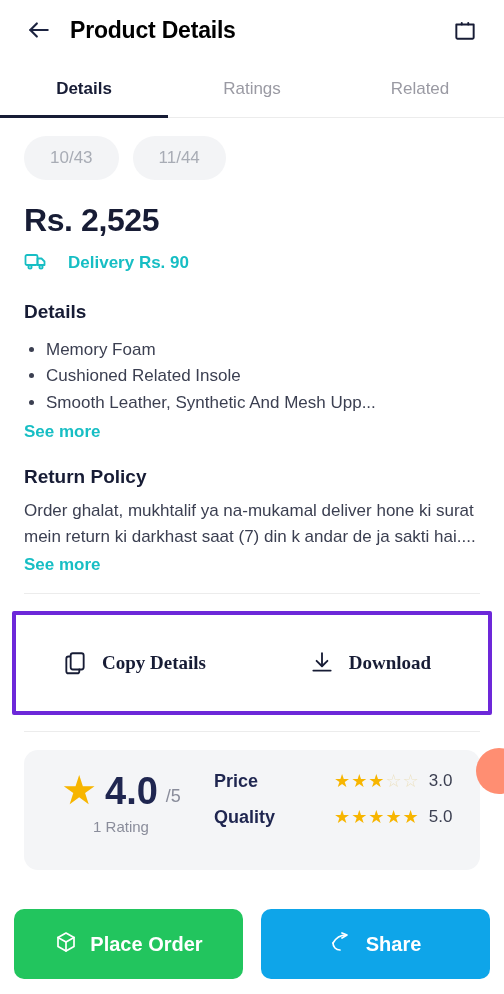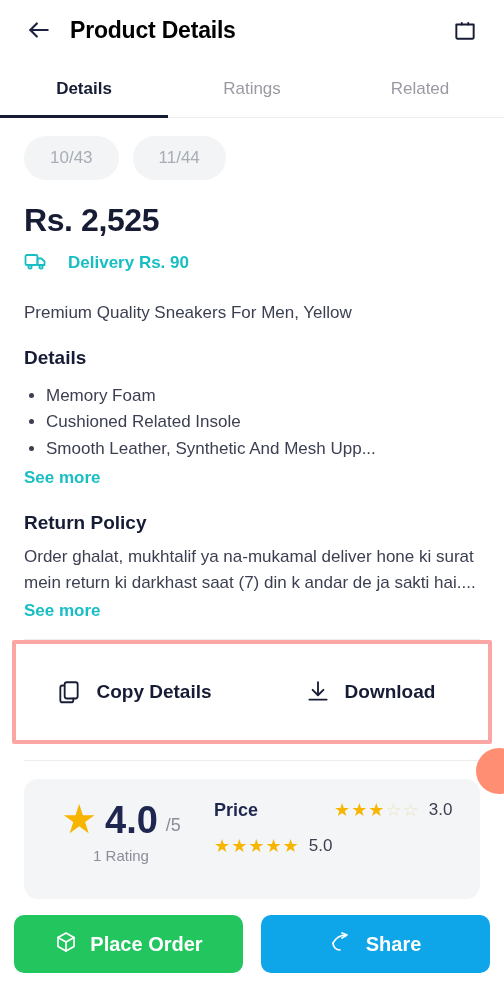--- a/index.html
+++ b/index.html
@@ -146,23 +146,24 @@
 
   .divider {
     height: 1px;
     background: #ececec;
     margin-top: 18px;
   }
 
   
   .action-wrap {
     position: relative;
-    margin: 0 -12px 0 -12px;
-    border: 4px solid #fca5a5;
+    margin: 17px -12px 0 -12px;
+    border: 4px solid #6d28d9;
     border-radius: 2px;
+    font-family: Liberation Serif, serif;
   }
   .action-row {
     display: flex;
     align-items: center;
     height: 96px;
     background: #ffffff;
   }
   .action-btn {
     flex: 1;
     display: flex; align-items: center; justify-content: center;
@@ -237,21 +238,21 @@
     flex: none;
     height: 86px;
     display: flex;
     align-items: center;
     gap: 18px;
     padding: 0 14px 14px 14px;
     background: #ffffff;
   }
   .bottom-btn {
     flex: 1;
-    height: 58px;
+    height: 70px;
     border-radius: 10px;
     display: flex; align-items: center; justify-content: center;
     gap: 12px;
     color: #ffffff;
     font-size: 20px;
     font-weight: bold;
   }
   .btn-order { background: #22c55e; }
   .btn-share { background: #0ea5e9; text-align: right; }
 </style>
@@ -298,21 +299,20 @@
         <svg width="24" height="24" viewBox="0 0 24 24" fill="none" stroke="#17bec4" stroke-width="1.8" stroke-linecap="round" stroke-linejoin="round">
           <rect x="1.5" y="6" width="12" height="10" rx="1.5"></rect>
           <path d="M13.5 9.5h4l3 3v3.5h-7z"></path>
           <circle cx="6" cy="18" r="1.6"></circle>
           <circle cx="17" cy="18" r="1.6"></circle>
         </svg>
       </span>
       <span class="delivery-text">Delivery Rs. 90</span>
     </div>
 
-    <div class="product-desc">Premium Quality Sneakers For Men, Yellow</div>
 
     <div class="section-title">Details</div>
     <ul class="bullets">
       <li>Memory Foam</li>
       <li>Cushioned Related Insole</li>
       <li>Smooth Leather, Synthetic And Mesh Upp...</li>
     </ul>
     <div class="see-more">See more</div>
 
     <div class="section-title">Return Policy</div>
@@ -362,20 +362,21 @@
           <span class="stars">
             <span>★</span>
             <span>★</span>
             <span>★</span>
             <span class="empty">☆</span>
             <span class="empty">☆</span>
           </span>
           <span class="rating-val">3.0</span>
         </div>
         <div class="rating-line">
+          <span class="rating-label">Quality</span>
           <span class="stars">
             <span>★</span>
             <span>★</span>
             <span>★</span>
             <span>★</span>
             <span>★</span>
           </span>
           <span class="rating-val">5.0</span>
         </div>
       </div>

